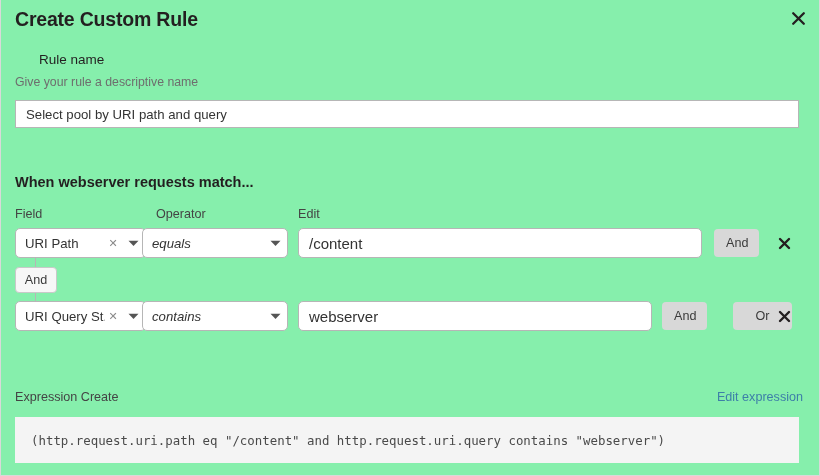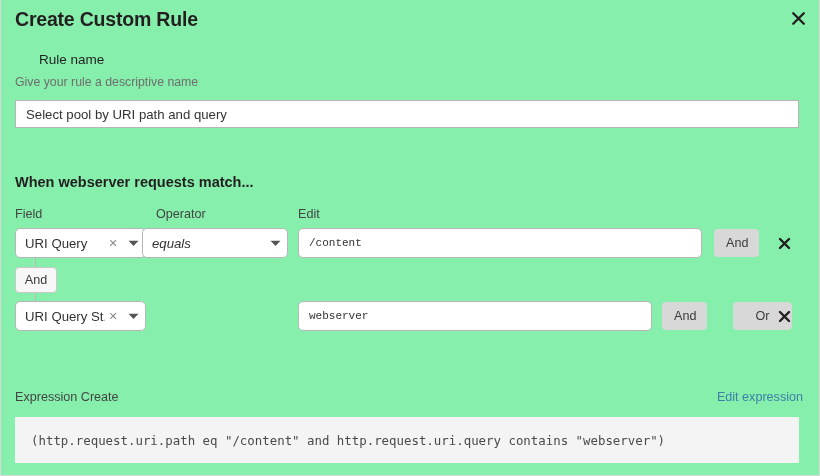--- a/index.html
+++ b/index.html
@@ -141,22 +141,22 @@
   .sel-caret svg { display: block; }
 
   .value-input {
     position: absolute;
     left: 297px;
     height: 30px;
     box-sizing: border-box;
     border: 1px solid #b6b6b6;
     border-radius: 5px;
     background: #fff;
-    font-family: Liberation Mono, monospace;
-    font-size: 11px;
+    font-family: Liberation Sans, sans-serif;
+    font-size: 15px;
     color: #333333;
     padding: 0 10px;
     outline: none;
   }
   #value-input-0 { width: 404px; }
   #value-input-1 { width: 354px; }
 
   .logic-btn {
     position: absolute;
     height: 28px;
@@ -277,21 +277,21 @@
   <input id="rule-name-input" class="text-input" type="text" value="Select pool by URI path and query" style="">
 
   <div id="match-heading" class="section-head">When webserver requests match...</div>
 
   <div id="field-col-label" class="col-label">Field</div>
   <div id="operator-col-label" class="col-label">Operator</div>
   <div id="value-col-label" class="col-label">Edit</div>
 
   <div id="cond-row-0" class="cond-row">
     <div class="select-box sel-field">
-      <span class="sel-text">URI Query</span>
+      <span class="sel-text">URI Path</span>
       <span class="sel-clear">✕</span>
       <span class="sel-caret">
         <svg width="11" height="7" viewBox="0 0 11 7" aria-hidden="true">
             <path d="M0.5 0.8 L5.5 6 L10.5 0.8 Z" fill="#555"></path>
           </svg>
       </span>
     </div>
 
     <div class="select-box sel-operator">
       <span class="sel-text">equals</span>
@@ -323,20 +323,28 @@
     <div class="select-box sel-field">
       <span class="sel-text">URI Query St...</span>
       <span class="sel-clear">✕</span>
       <span class="sel-caret">
         <svg width="11" height="7" viewBox="0 0 11 7" aria-hidden="true">
             <path d="M0.5 0.8 L5.5 6 L10.5 0.8 Z" fill="#555"></path>
           </svg>
       </span>
     </div>
 
+    <div class="select-box sel-operator">
+      <span class="sel-text">contains</span>
+      <span class="sel-caret">
+        <svg width="11" height="7" viewBox="0 0 11 7" aria-hidden="true">
+            <path d="M0.5 0.8 L5.5 6 L10.5 0.8 Z" fill="#555"></path>
+          </svg>
+      </span>
+    </div>
 
     <input id="value-input-1" class="value-input" type="text" value="webserver" style="">
 
     <button id="row1-and-btn" class="logic-btn">And</button>
     <button id="row1-or-btn" class="logic-btn">Or</button>
 
     <div id="row1-delete-btn" class="delete-btn">
       <svg width="13" height="13" viewBox="0 0 13 13" aria-hidden="true">
         <path d="M2 2 L11 11 M11 2 L2 11" stroke="#231f20" stroke-width="2.4" stroke-linecap="round"></path>
       </svg>

